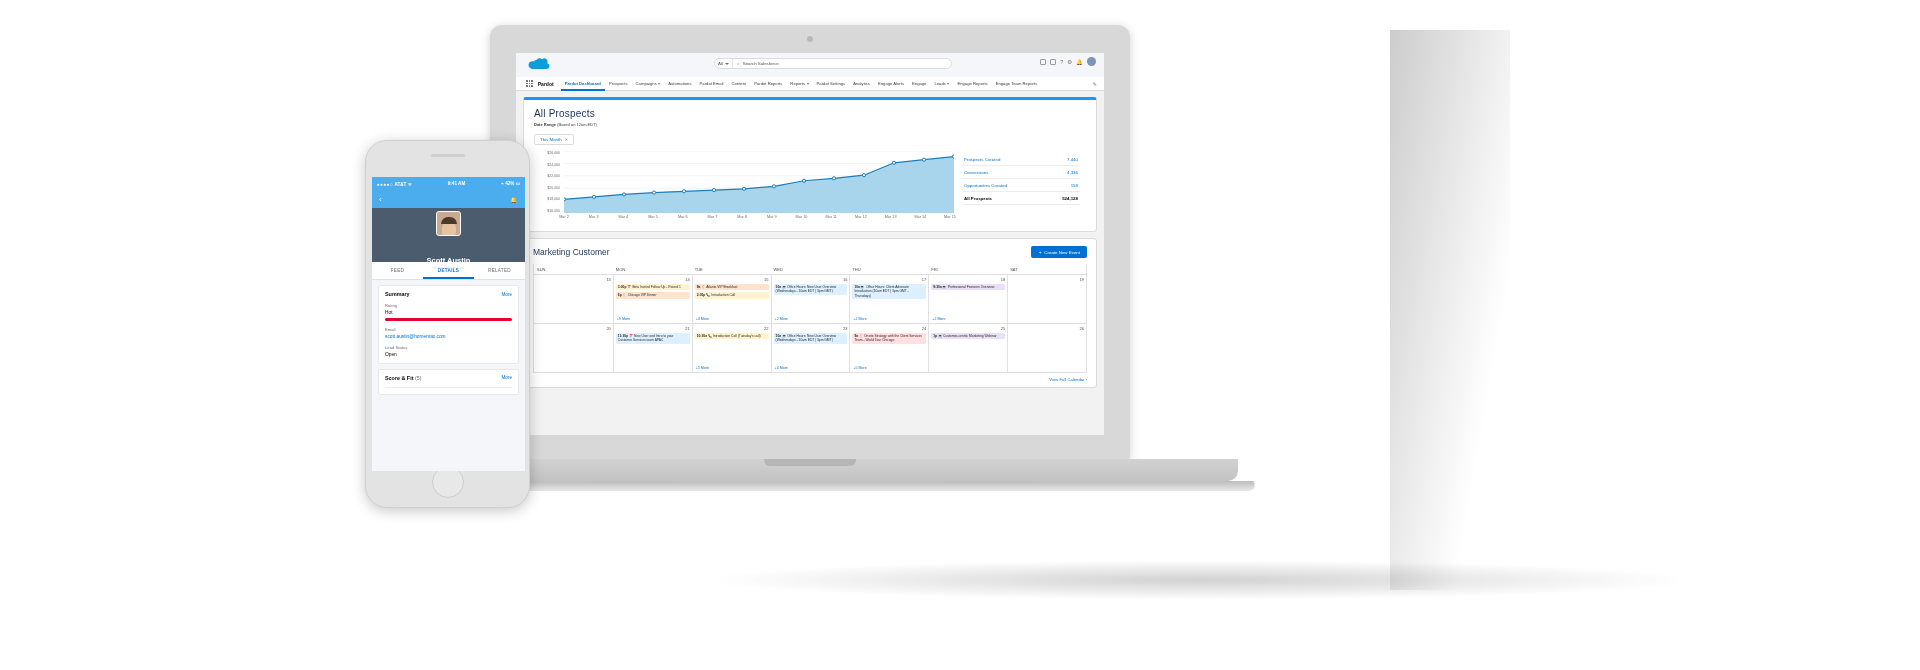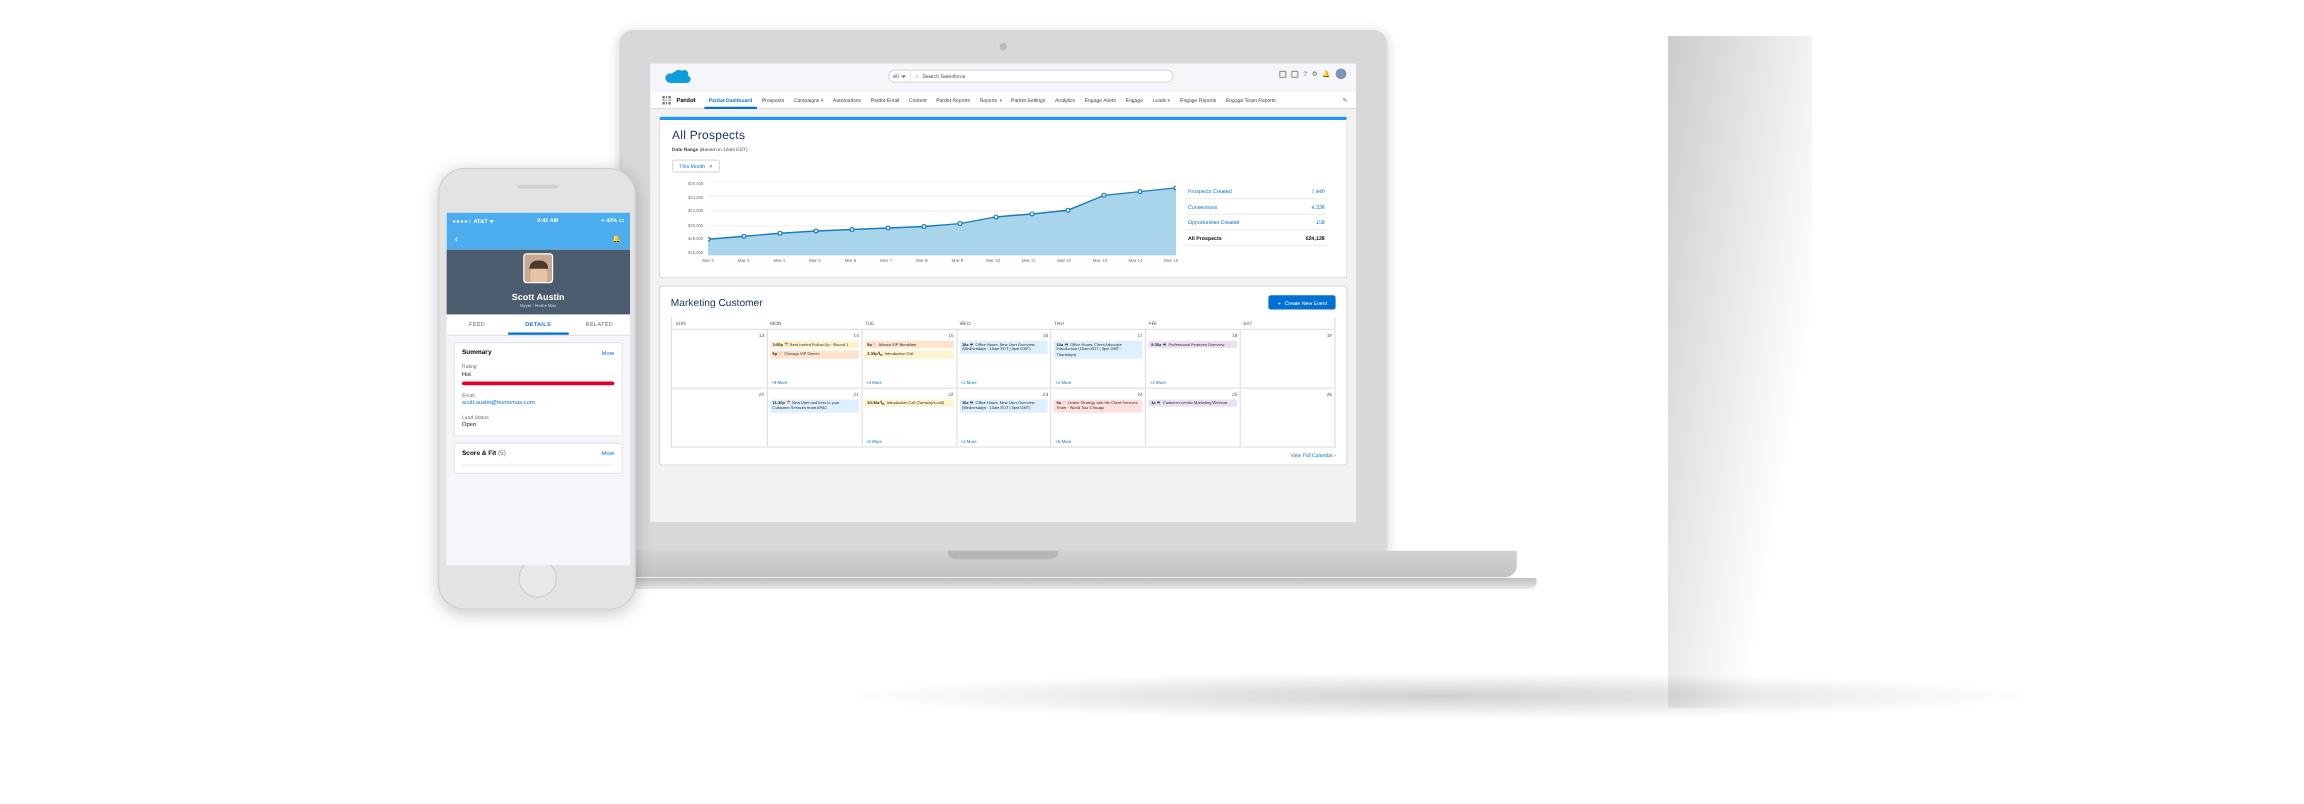--- a/index.html
+++ b/index.html
@@ -7,21 +7,21 @@
     font-family:"Liberation Sans", sans-serif; }
   #stage { position:relative; width:1920px; height:670px; }
 
   
   .floor-shadow { position:absolute; left:700px; top:560px; width:1000px; height:40px;
     background:radial-gradient(ellipse at center, rgba(0,0,0,.18) 0%, rgba(0,0,0,0) 70%); }
   .laptop-shadow { position:absolute; left:1390px; top:30px; width:120px; height:560px;
     background:linear-gradient(100deg, rgba(0,0,0,.20), rgba(0,0,0,0) 75%); }
 
   
-  .laptop { position:absolute; left:516px; top:25px; width:640px; height:460px; }
+  .laptop { position:absolute; left:490px; top:25px; width:640px; height:460px; }
   .lid { position:absolute; left:0; top:0; width:640px; height:435px; background:#d8d8d8;
     border-radius:12px 12px 4px 4px; box-shadow:0 2px 10px rgba(0,0,0,.18); }
   .cam { position:absolute; left:50%; top:11px; margin-left:-3px; width:6px;height:6px;
     border-radius:50%; background:#b9b9b9; }
   .screen { position:absolute; left:26px; top:28px; width:588px; height:382px;
     background:#ffffff; overflow:hidden; }
   .base { position:absolute; left:-108px; top:434px; width:856px; height:22px;
     background:linear-gradient(#d2d2d2,#c2c2c2); border-radius:0 0 10px 10px; }
   .base-notch { position:absolute; left:50%; margin-left:-46px; top:0; width:92px;height:7px;
     background:#b6b6b6; border-radius:0 0 6px 6px; }
@@ -127,21 +127,21 @@
   .ios-nav { height:18px; background:#4cadee; display:flex; align-items:center;
     justify-content:space-between; padding:0 7px; color:#fff; font-size:8px; }
   .ph-hero { background:#4a5c6e; height:54px; position:relative; text-align:center;
     padding-top:3px; }
   .ph-ava { width:25px;height:25px;border-radius:3px;background:#c9a992; margin:0 auto;
     border:1.5px solid #fff; overflow:hidden; position:relative; }
   .ph-ava .face { position:absolute; left:50%; top:9px; margin-left:-7px; width:14px;height:16px;
     background:#e8c3a2; border-radius:7px 7px 5px 5px; }
   .ph-ava .hair { position:absolute; left:50%; top:5px; margin-left:-8px; width:16px;height:7px;
     background:#4b3a2c; border-radius:8px 8px 0 0; }
-  .ph-name { color:#fff; font-size:7.5px; font-weight:bold; margin-top:7px; }
+  .ph-name { color:#fff; font-size:7.5px; font-weight:bold; margin-top:20px; }
   .ph-role { color:#d4dde5; font-size:3.6px; margin-top:1px; }
   .ph-tabs { display:flex; background:#fff; border-bottom:1px solid #e0e0e0; }
   .ph-tab { flex:1; text-align:center; font-size:4.6px; color:#706e6b; padding:6px 0;
     letter-spacing:.3px; }
   .ph-tab.active { color:#0070d2; font-weight:bold; box-shadow:inset 0 -2px 0 #0070d2; }
   .ph-card { background:#fff; margin:5px 6px; border-radius:2px; border:1px solid #e8e8e8;
     padding:5px 6px 6px 6px; }
   .ph-row { display:flex; justify-content:space-between; align-items:center; }
   .ph-h { font-size:5.4px; color:#080707; font-weight:bold; }
   .ph-h .cnt { font-weight:normal; color:#706e6b; }

